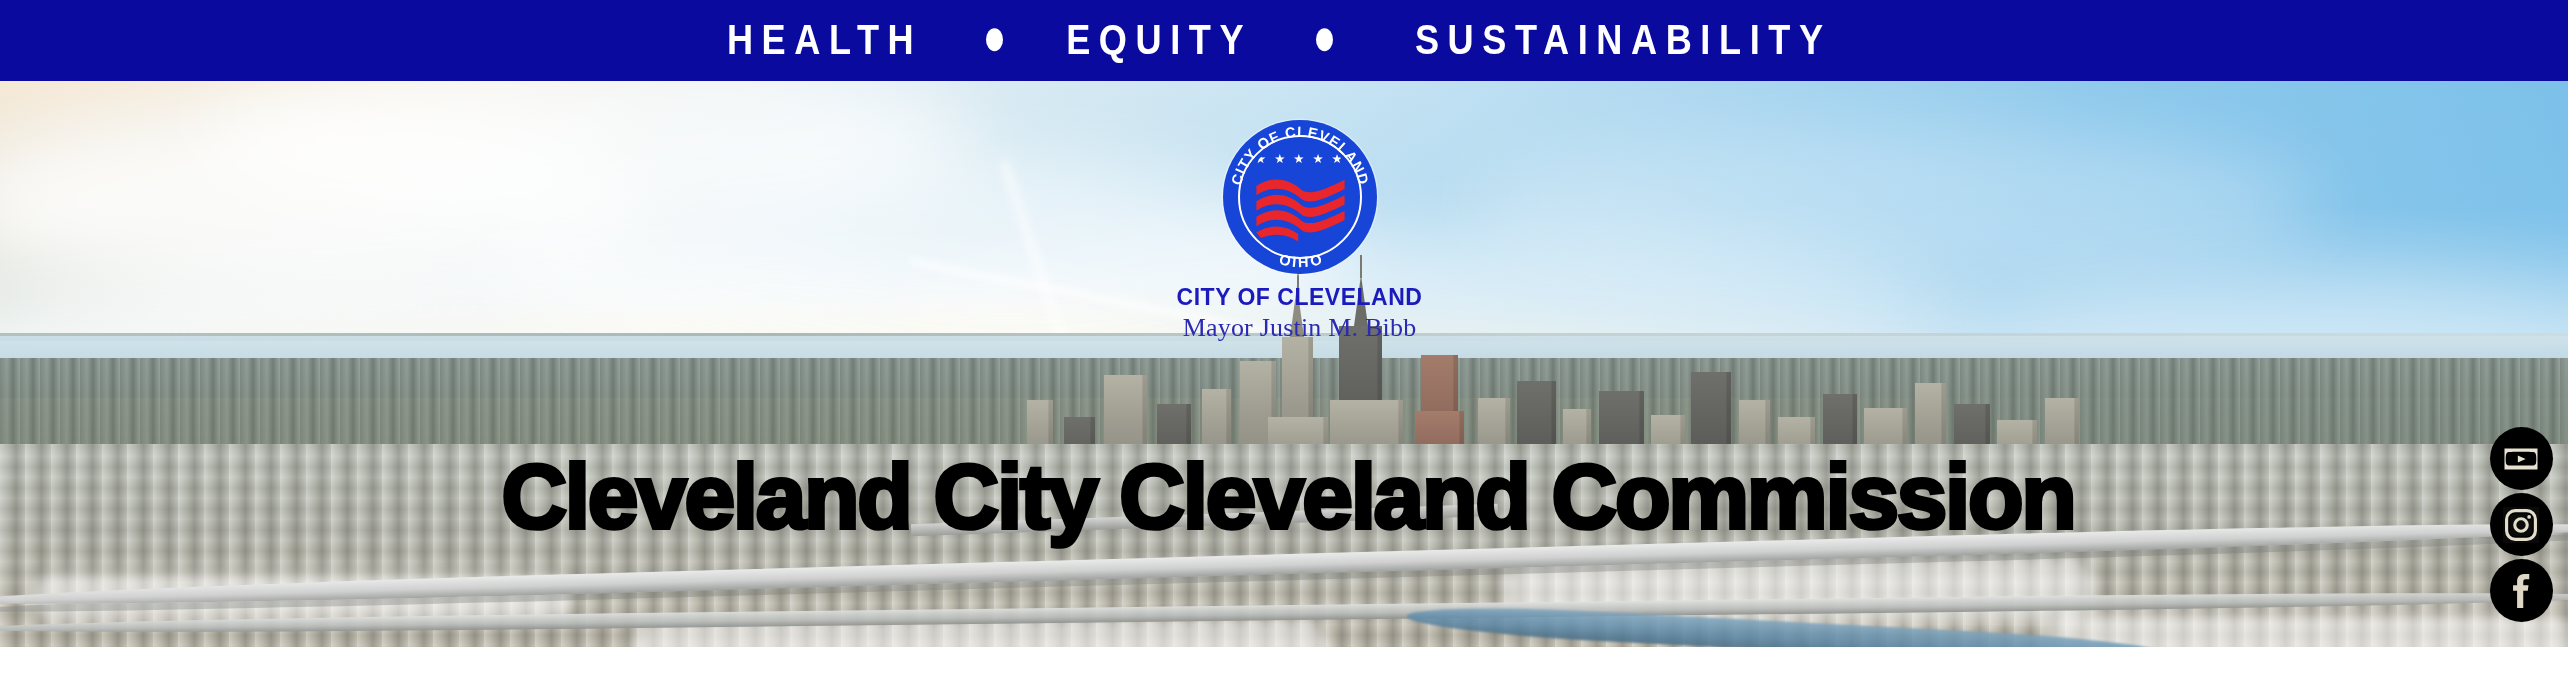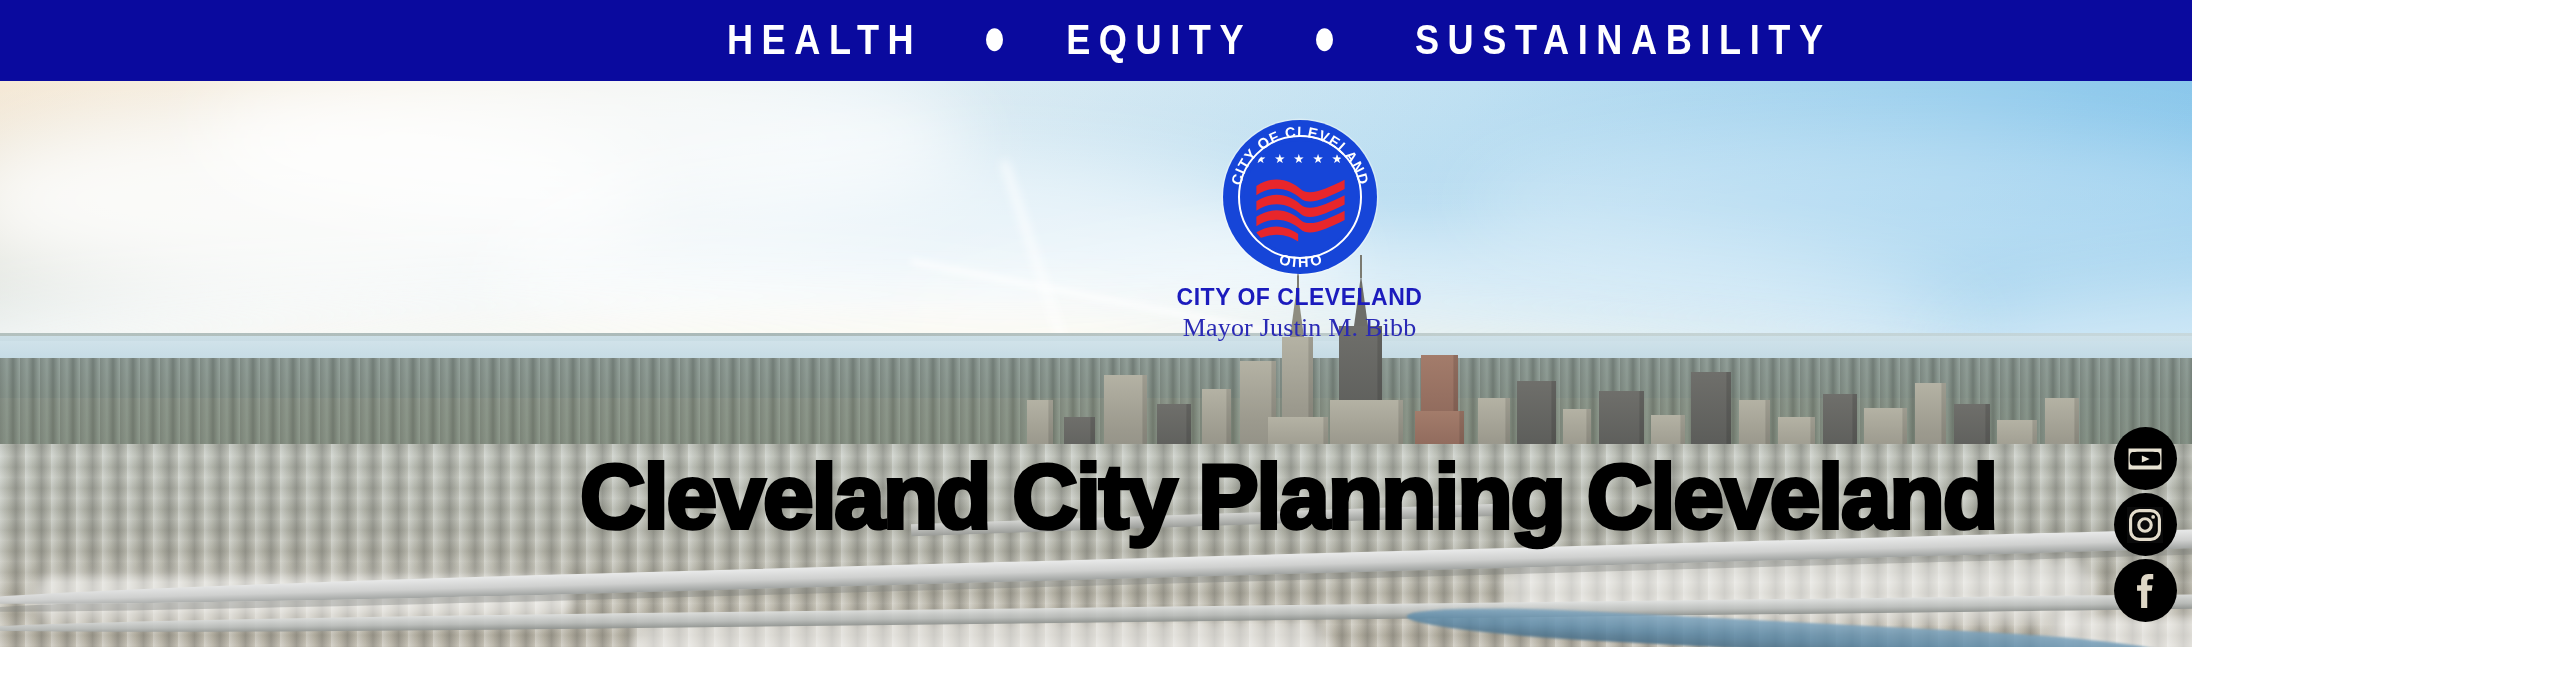--- a/index.html
+++ b/index.html
@@ -1,21 +1,21 @@
 <!DOCTYPE html>
 <html style="font-size:12.4px"><head>
 <meta charset="utf-8">
 <title>Cleveland City Planning Commission</title>
 <style>
   html,body{margin:0;padding:0;background:#ffffff;}
   body{font-family:"Liberation Sans","DejaVu Sans",sans-serif;}
 
   #page{
     position:relative;
-    width:2192px;
+    width:2568px;
     height:682px;
     background:#ffffff;
     overflow:hidden;
   }
 
   
   #tagline-bar{
     position:absolute;
     left:0; top:0;
     width:2576px; height:81px;
@@ -461,21 +461,21 @@
             <path d="M16,118 C40,104 58,112 70,120 L70,130 C58,122 40,116 16,128 Z" fill="#e8262b"></path>
           </g>
         </svg>
       </div>
     </div>
     <div class="logo-title">CITY OF CLEVELAND</div>
     <div class="logo-sub">Mayor Justin M. Bibb</div>
   </div>
 
   <div id="headline">
-    <span class="hl-text">Cleveland City Planning Cleveland</span>
+    <span class="hl-text">Cleveland City Cleveland Commission</span>
   </div>
 
   <div id="social">
 
     <div class="social-btn" title="YouTube">
       <svg width="36" height="36" viewBox="0 0 24 24" xmlns="http://www.w3.org/2000/svg">
         <path fill-rule="evenodd" clip-rule="evenodd" d="M1 5h22v14H1V5zm2.6 2.4a2.2 2.2 0 0 0-1.55 1.55C1.8 9.9 1.8 12 1.8 12s0 2.1.25 3.05c.14.52.55.93 1.06 1.07C4.07 16.4 12 16.4 12 16.4s7.93 0 8.89-.28c.51-.14.92-.55 1.06-1.07.25-.95.25-3.05.25-3.05s0-2.1-.25-3.05a2.2 2.2 0 0 0-1.55-1.55C19.44 7.1 12 7.1 12 7.1s-7.44 0-8.4.3zM9.9 9.6l5.2 2.4-5.2 2.4V9.6z" fill="#e8e2d2"></path>
       </svg>
     </div>
 

